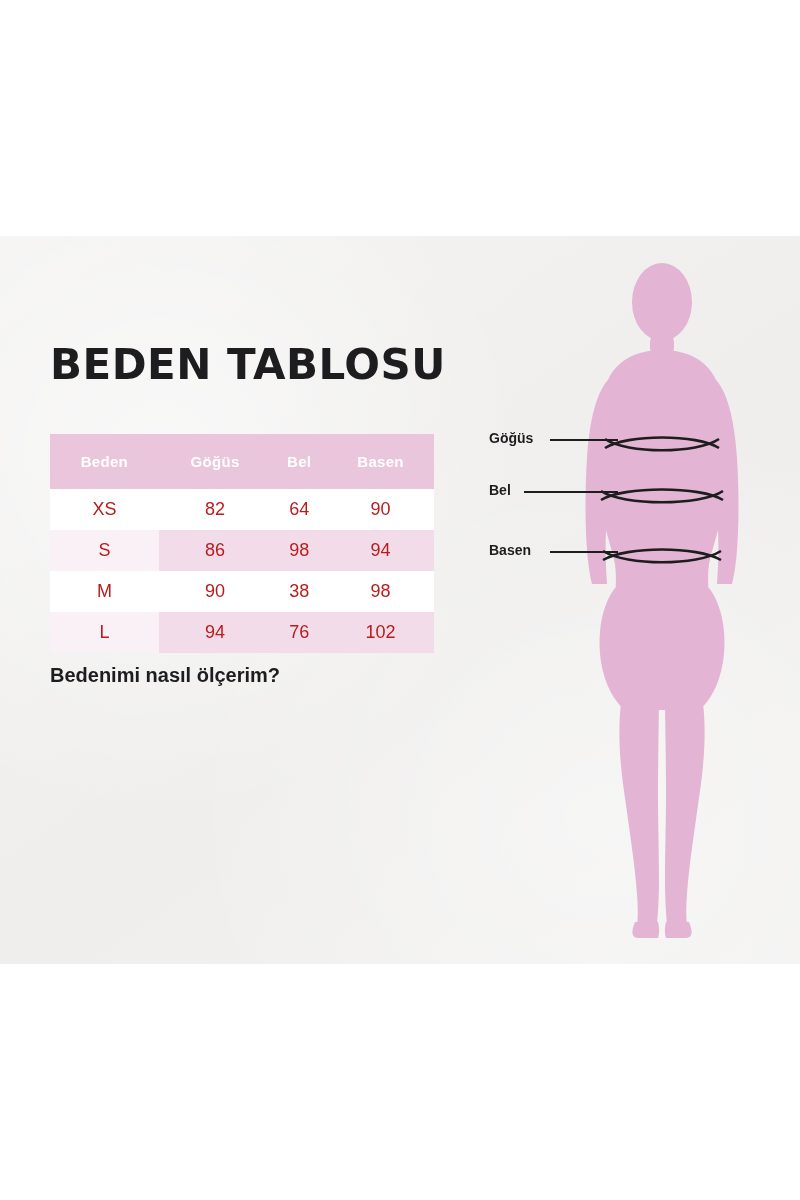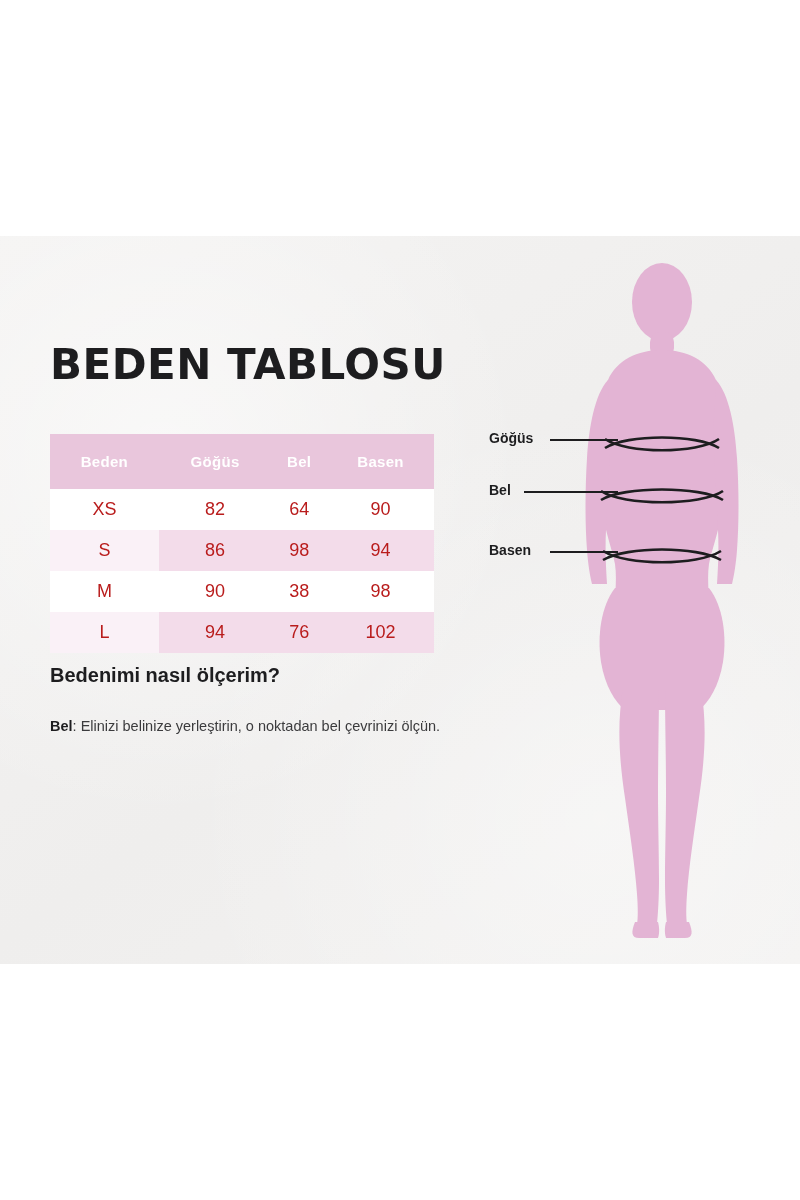--- a/index.html
+++ b/index.html
@@ -190,23 +190,20 @@
           <td>94</td>
           <td>76</td>
           <td>102</td>
         </tr>
       </tbody>
     </table>
 
     <div class="howto-title">Bedenimi nasıl ölçerim?</div>
 
     <div class="howto-list">
-      <div class="howto-item">
-        <b>Bel</b><span>: Elinizi belinize yerleştirin, o noktadan bel çevrinizi ölçün.</span>
-      </div>
     </div>
 
     <div class="figure-wrap">
       <svg width="235" height="690" viewBox="0 0 235 690" xmlns="http://www.w3.org/2000/svg">
         <g fill="#e3b4d4">
 
           <ellipse cx="117" cy="44" rx="30" ry="39"></ellipse>
 
           <rect x="105" y="74" width="24" height="26" rx="10"></rect>
 

